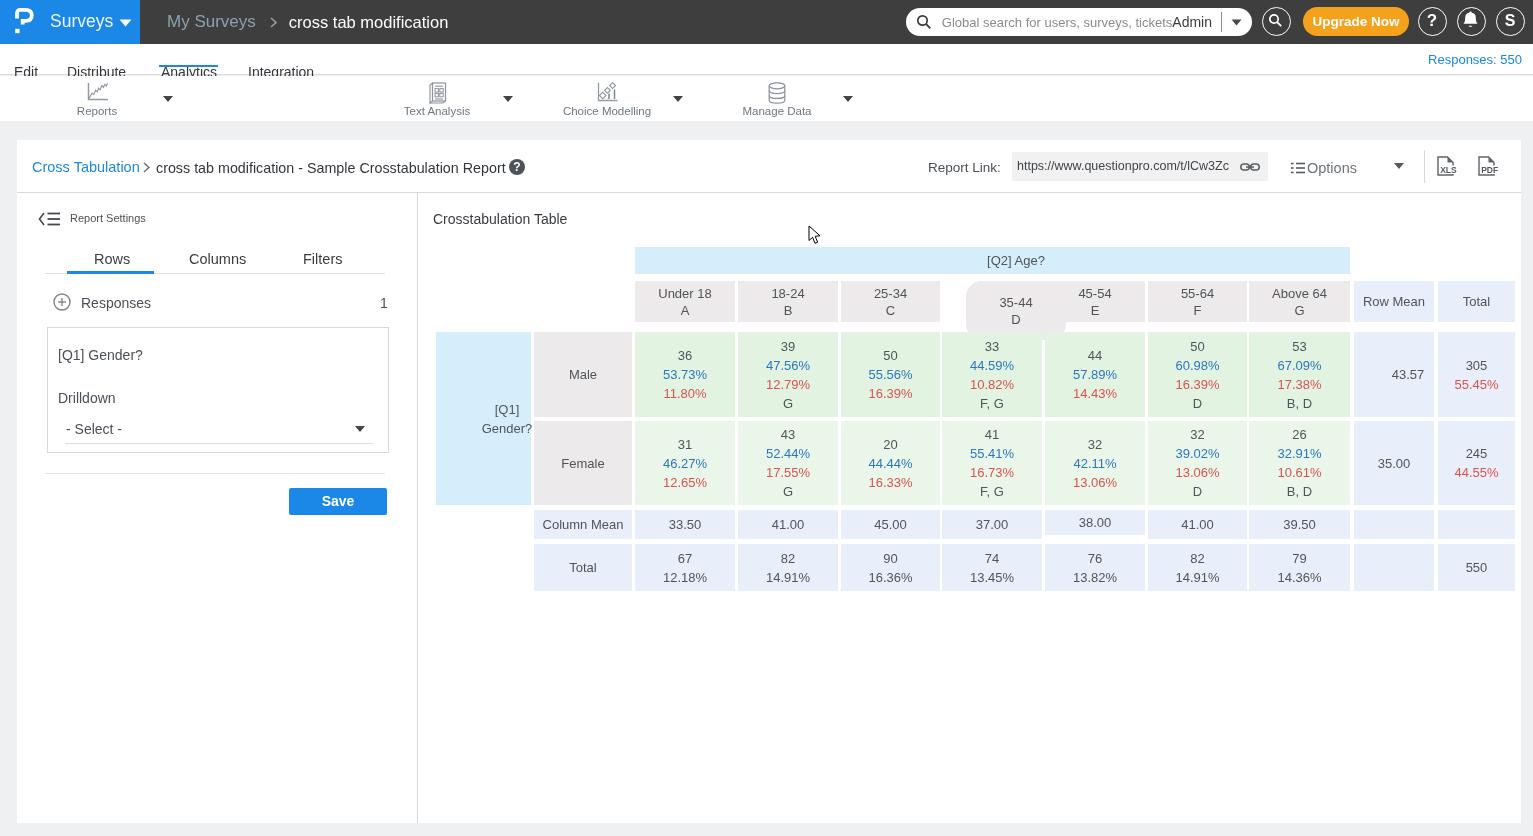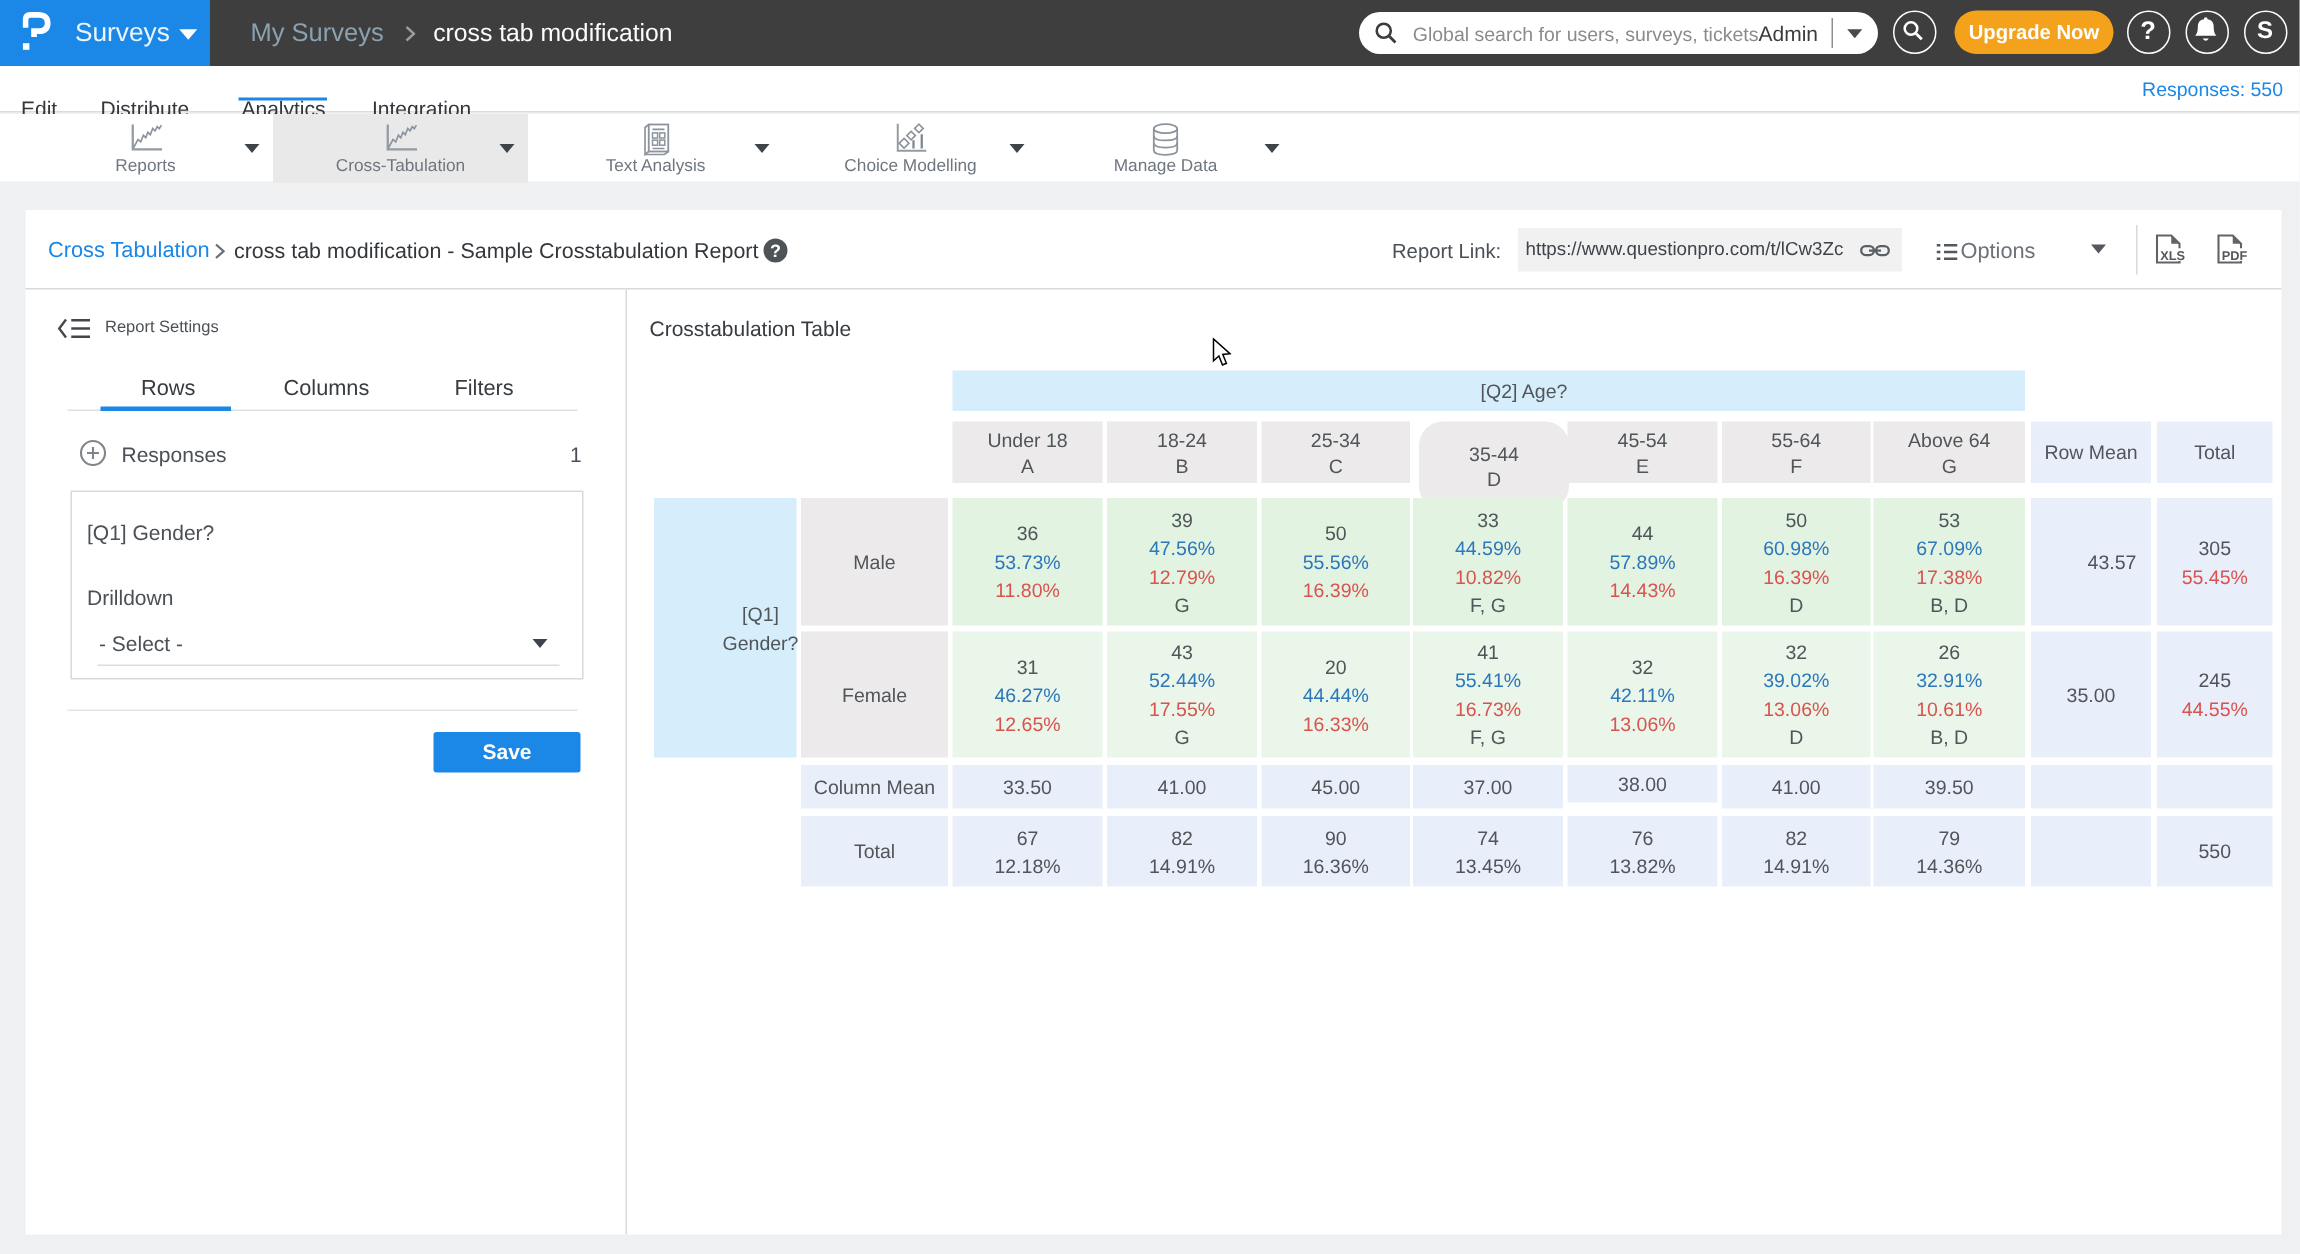--- a/index.html
+++ b/index.html
@@ -104,28 +104,20 @@
 
 <div id="tabbar">
   <div class="tab" style="left:12px;">
     <svg class="icn" width="24" height="20" viewBox="0 0 24 20" style="margin-left:-12px;">
         <path d="M3.5,1 L3.5,17.5 L23,17.5" fill="none" stroke="#929aa3" stroke-width="1.5"></path>
         <path d="M4,16.5 L7,11 L8.8,12.6 L10.6,8.2 L12.2,9.8 L13.6,6.2 L15.2,7.8 L16.8,3.6 L18.4,5.2 L19.8,2.4 L21.2,3.8 L22.6,1.4" fill="none" stroke="#8b939c" stroke-width="1.1"></path>
       </svg>
     <div class="lbl">Reports</div>
       <div class="tcaret" style="left:151px;"></div>
   </div>
-  <div class="tab active" style="left:182px;">
-    <svg class="icn" width="24" height="20" viewBox="0 0 24 20" style="margin-left:-12px;">
-        <path d="M3.5,1 L3.5,17.5 L23,17.5" fill="none" stroke="#929aa3" stroke-width="1.5"></path>
-        <path d="M4,16.5 L7,11 L8.8,12.6 L10.6,8.2 L12.2,9.8 L13.6,6.2 L15.2,7.8 L16.8,3.6 L18.4,5.2 L19.8,2.4 L21.2,3.8 L22.6,1.4" fill="none" stroke="#8b939c" stroke-width="1.1"></path>
-      </svg>
-    <div class="lbl">Cross-Tabulation</div>
-      <div class="tcaret" style="left:151px;"></div>
-  </div>
   <div class="tab" style="left:352px;">
     <svg class="icn" width="24" height="23" viewBox="0 0 24 23" style="margin-left:-12px;">
         <rect x="7.5" y="1" width="13" height="18" fill="none" stroke="#8b939c" stroke-width="1.2"></rect>
         <path d="M7.5,1 L5,3 L5,21 L7.5,19" fill="none" stroke="#8b939c" stroke-width="1.1"></path>
         <path d="M5,21 L18,21 L20.5,19" fill="none" stroke="#8b939c" stroke-width="1.1"></path>
         <line x1="10" y1="4.2" x2="18" y2="4.2" stroke="#8b939c" stroke-width="1.1"></line>
         <rect x="10" y="6.6" width="3.4" height="3.4" fill="none" stroke="#8b939c" stroke-width="1"></rect>
         <rect x="14.8" y="6.6" width="3.4" height="3.4" fill="none" stroke="#8b939c" stroke-width="1"></rect>
         <rect x="10" y="11.4" width="3.4" height="3.4" fill="none" stroke="#8b939c" stroke-width="1"></rect>
         <rect x="14.8" y="11.4" width="3.4" height="3.4" fill="none" stroke="#8b939c" stroke-width="1"></rect>
@@ -242,21 +234,21 @@
 <div class="cell hblue" style="left:635px;top:247px;width:715px;height:27px;">[Q2] Age?</div>
 <div class="cell hgray" style="left:635px;top:281px;width:100px;height:41px;">
     <div style="line-height:17px;">Under 18<br>A</div>
   </div>
 <div class="cell hgray" style="left:738px;top:281px;width:100px;height:41px;">
     <div style="line-height:17px;">18-24<br>B</div>
   </div>
 <div class="cell hgray" style="left:841px;top:281px;width:99px;height:41px;">
     <div style="line-height:17px;">25-34<br>C</div>
   </div>
-<div class="cell hgray" style="left:946px;top:281px;width:100px;height:59px;border-radius:16px;">
+<div class="cell hgray" style="left:966px;top:281px;width:100px;height:59px;border-radius:16px;">
     <div style="line-height:17px;">35-44<br>D</div>
   </div>
 <div class="cell hgray" style="left:1045px;top:281px;width:100px;height:41px;">
     <div style="line-height:17px;">45-54<br>E</div>
   </div>
 <div class="cell hgray" style="left:1148px;top:281px;width:99px;height:41px;">
     <div style="line-height:17px;">55-64<br>F</div>
   </div>
 <div class="cell hgray" style="left:1249px;top:281px;width:101px;height:41px;">
     <div style="line-height:17px;">Above 64<br>G</div>

